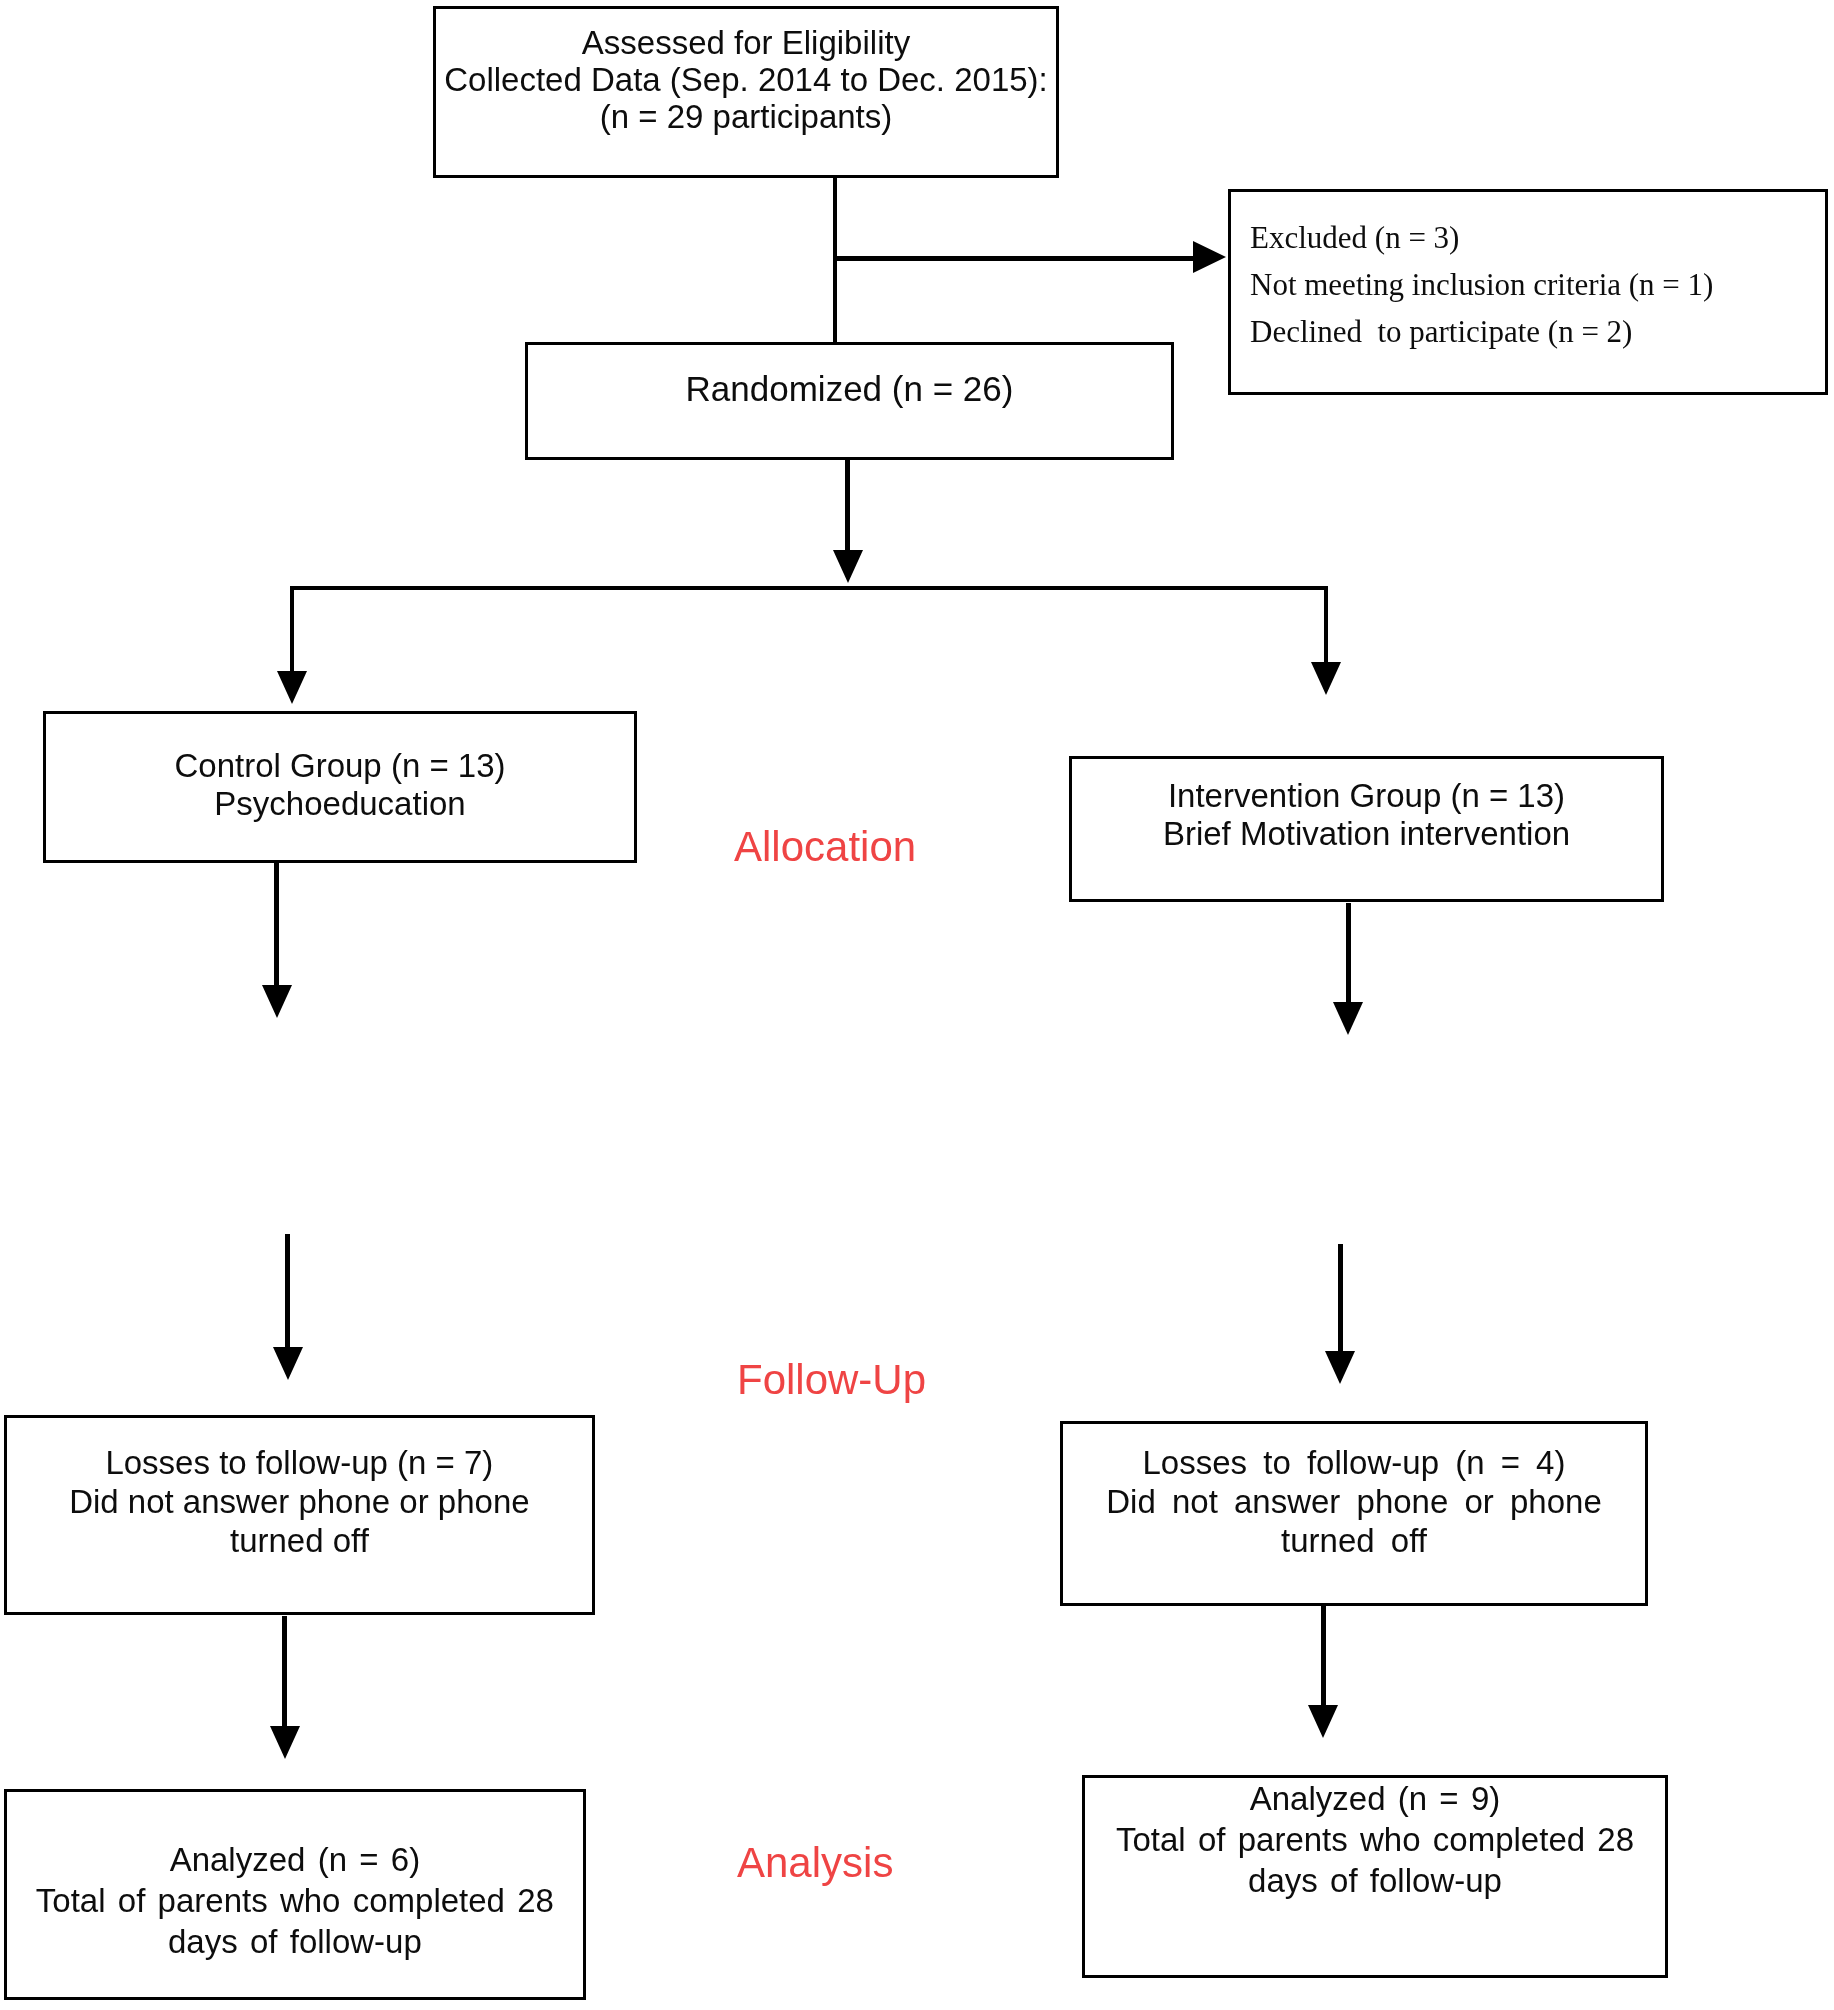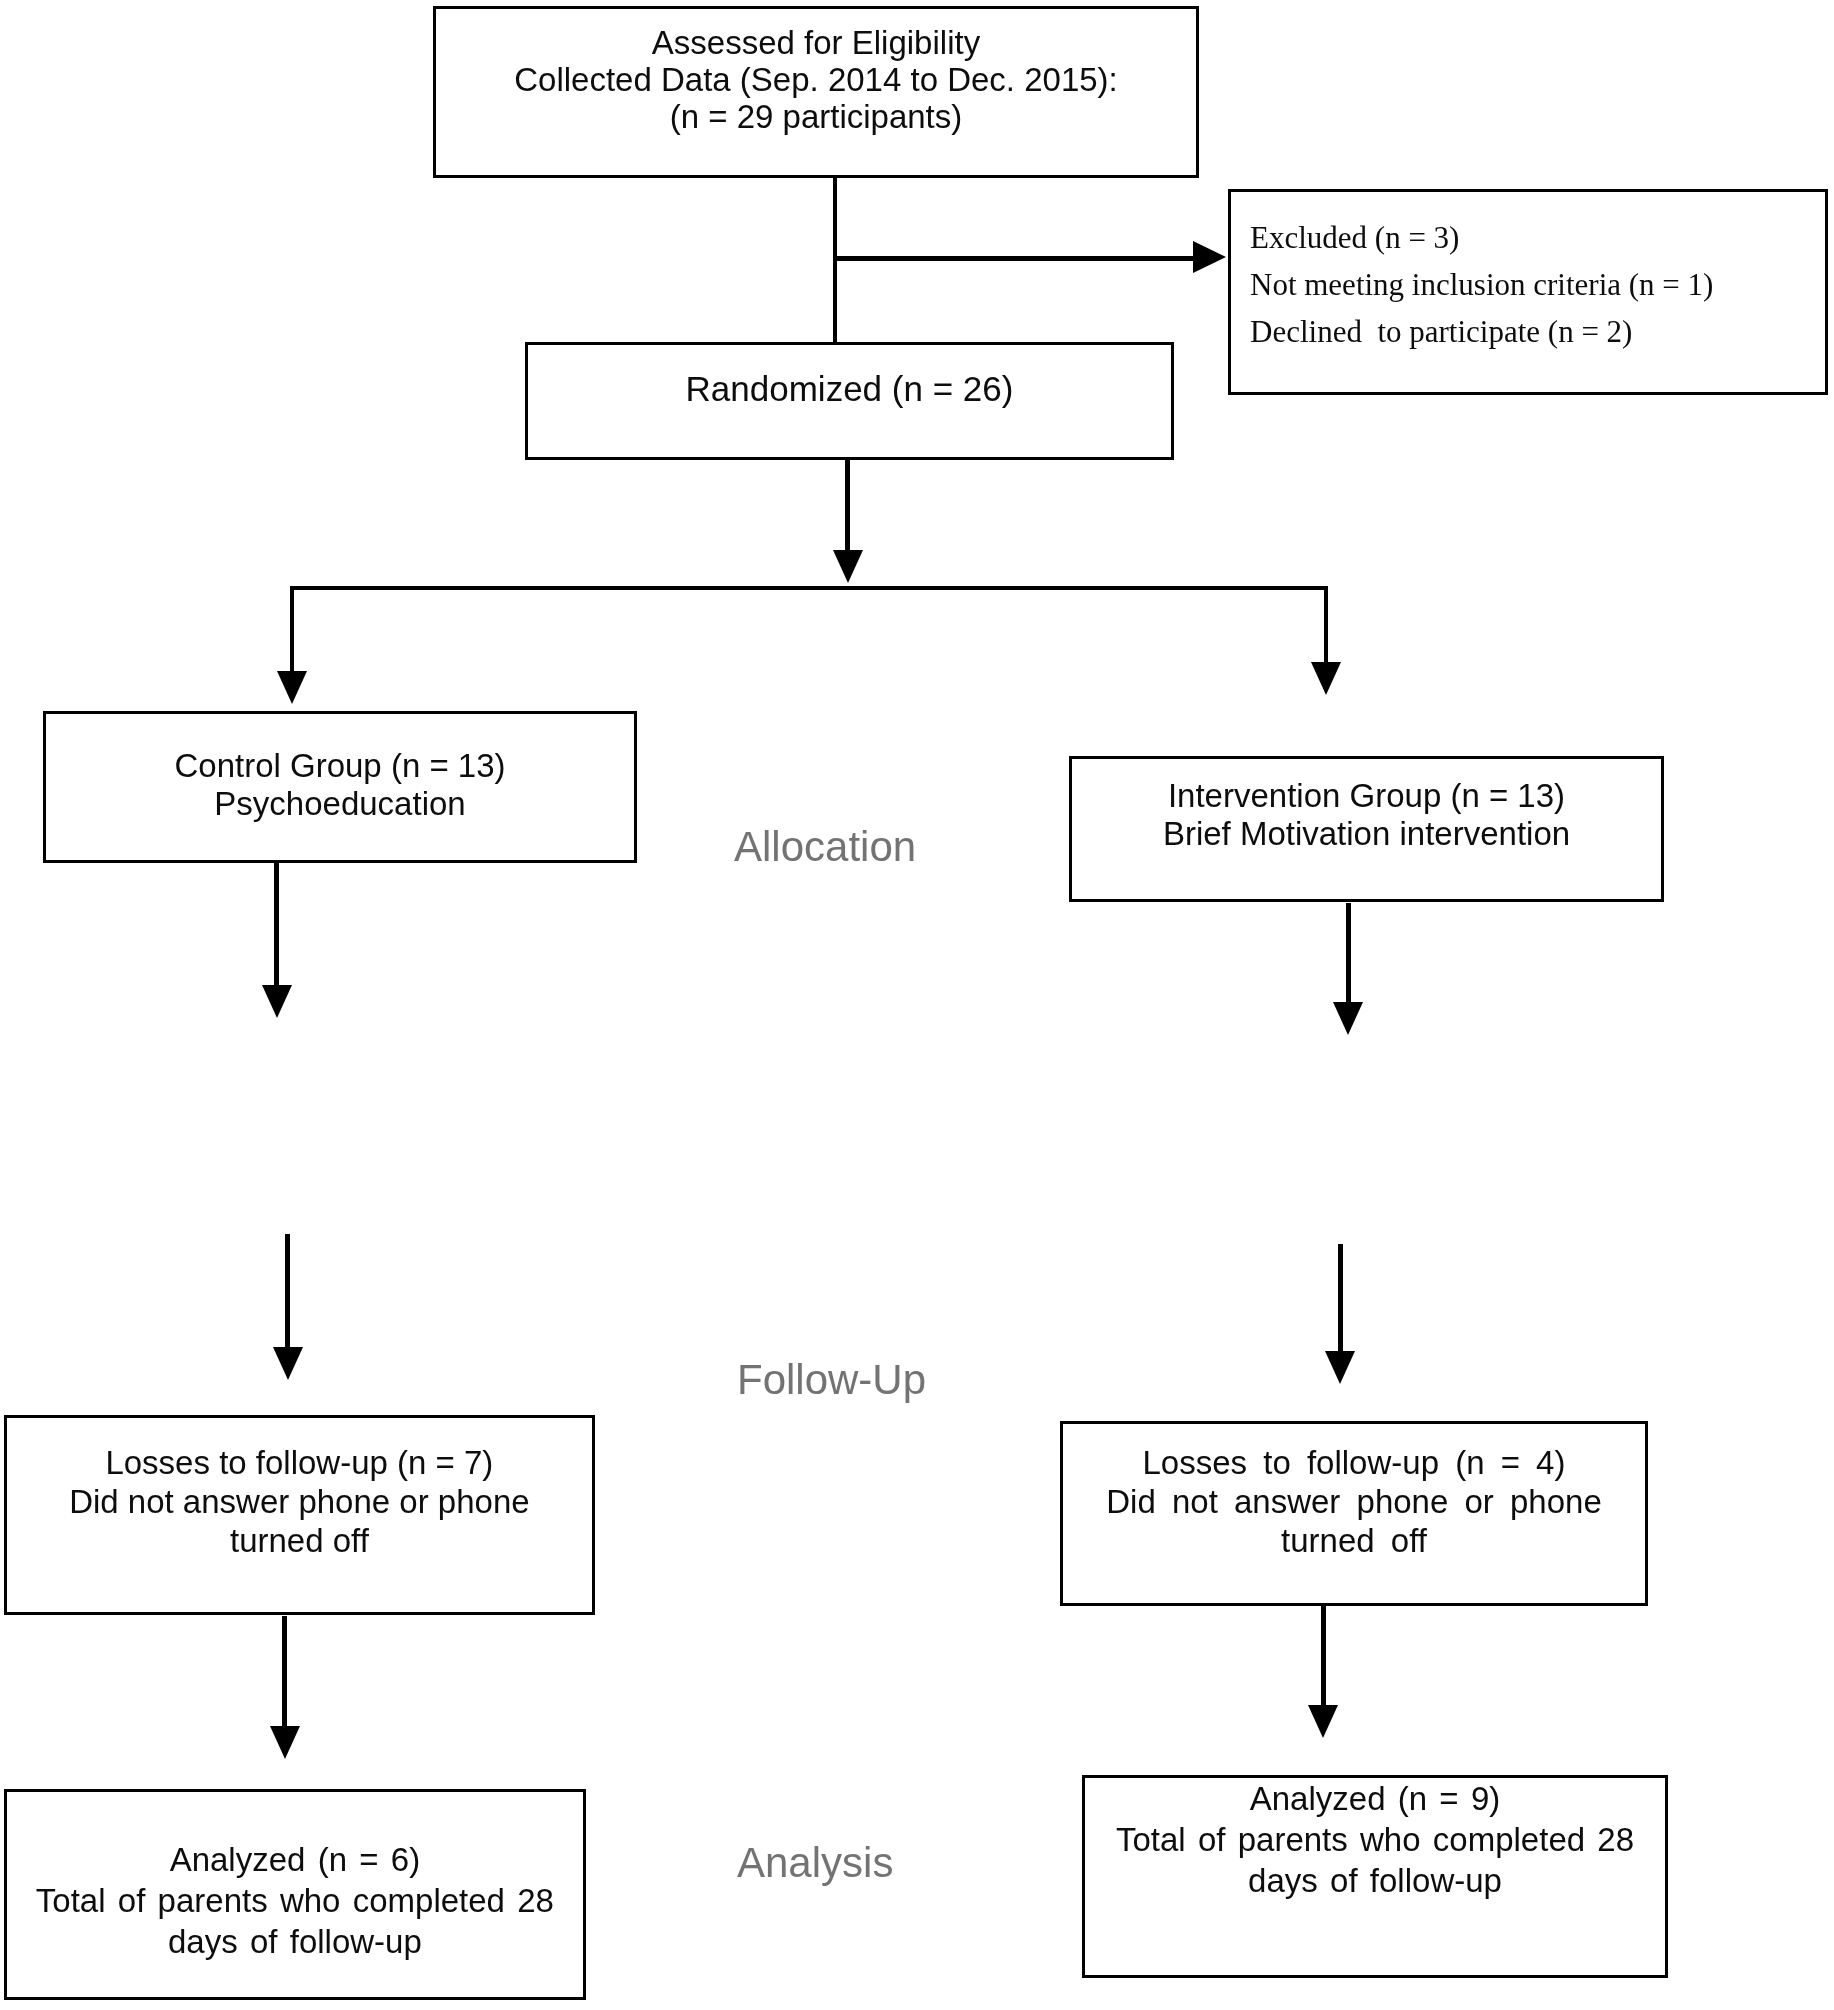--- a/index.html
+++ b/index.html
@@ -42,26 +42,26 @@
     position: absolute;
     width: 0; height: 0;
     border-top: 16.5px solid transparent;
     border-bottom: 16.5px solid transparent;
     border-left: 33px solid #000000;
   }
   .stage-label {
     position: absolute;
     font-size: 42px;
     line-height: 50px;
-    color: #737373;
+    color: #ef4444;
     white-space: pre;
   }
 
   
-  #b-assessed   { left: 433px;  top: 5.5px;    width: 766px; height: 172px; padding-top: 15.7px; line-height: 37px; }
+  #b-assessed   { left: 433px;  top: 5.5px;    width: 626px; height: 172px; padding-top: 15.7px; line-height: 37px; }
   #b-excluded   { left: 1228px; top: 189px;  width: 600px;  height: 206px; padding: 22px 4.7px 0 19px; text-align: left; font-size: 31px; line-height: 47px; font-family: Liberation Serif, serif; }
   #b-randomized { left: 525px;  top: 342px;  width: 649px;  height: 118px; padding-top: 23.6px; font-size: 35px; }
   #b-control    { left: 43px;   top: 711px;  width: 594px;  height: 152px; padding-top: 33px; line-height: 38px; }
   #b-intervention { left: 1069px; top: 756px; width: 595px; height: 146px; padding-top: 18px; line-height: 38px; }
   #b-followup-l { left: 41px;   top: 1053px; width: 588px;  height: 181px; padding-top: 19px; line-height: 42px; }
   #b-followup-r { left: 1034px; top: 1063px; width: 597px;  height: 181px; padding-top: 19px; line-height: 42px; }
   #b-losses-l   { left: 3.9px;    top: 1415px; width: 591px;  height: 200px; padding-top: 25px; }
   #b-losses-r   { left: 1060px; top: 1421px; width: 588px;  height: 185px; padding-top: 19px; word-spacing: 7px; }
   #b-analyzed-l { left: 3.9px;    top: 1789px; width: 582px;  height: 211px; padding-top: 47px; line-height: 41px; word-spacing: 3.1px; }
   #b-analyzed-r { left: 1042px; top: 1775px; width: 586px;  height: 203px; line-height: 41px; word-spacing: 3.1px; margin-left: 40px; }

